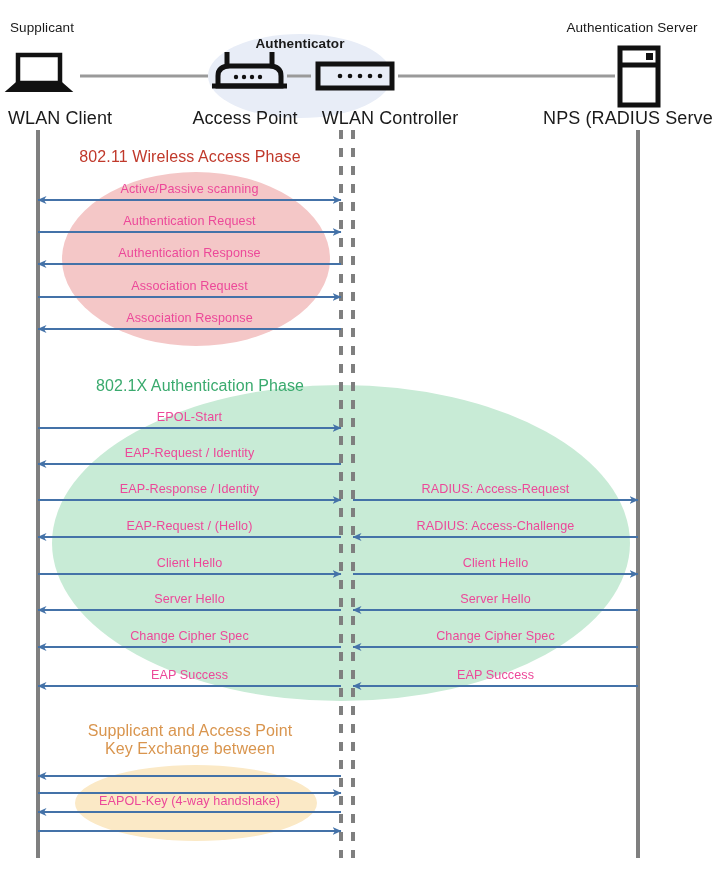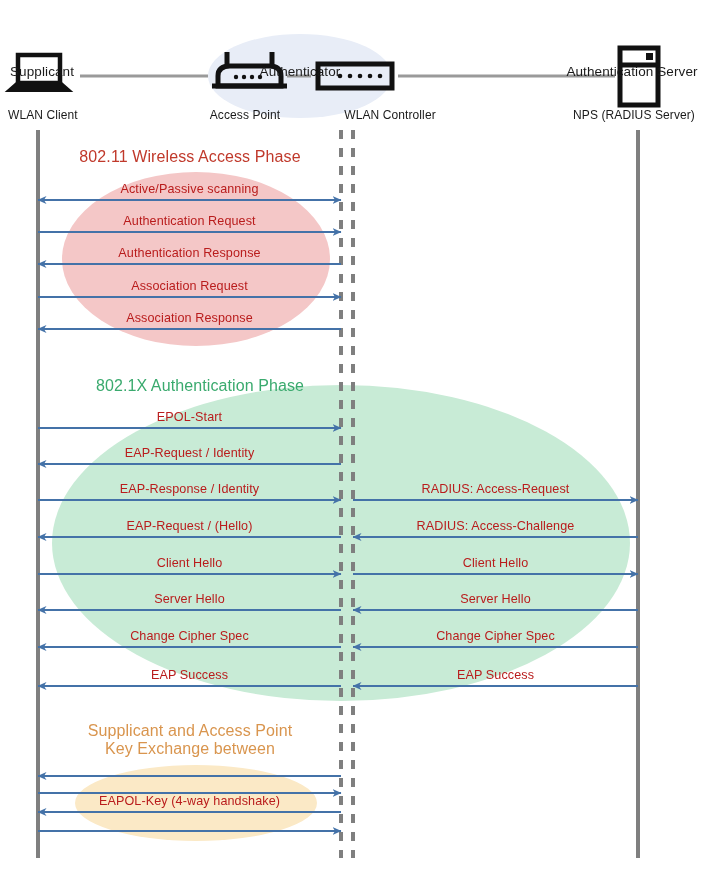--- a/index.html
+++ b/index.html
@@ -26,45 +26,44 @@
     width: 713px;
     height: 875px;
   }
   .node-title {
     position: absolute;
     font-size: 13.5px;
     color: #1a1a1a;
     white-space: nowrap;
     text-align: center;
     letter-spacing: 0.1px;
-    margin-top: 44px;
   }
   .node-caption {
     position: absolute;
-    font-size: 12px;
+    font-size: 18px;
     color: #1a1a1a;
     white-space: nowrap;
     text-align: center;
     letter-spacing: 0.1px;
   }
   .phase-label {
     position: absolute;
     font-size: 16px;
     white-space: nowrap;
     text-align: center;
     font-weight: 400;
     letter-spacing: 0.1px;
   }
   .phase-label.two-line {
     line-height: 18px;
   }
   .msg-label {
     position: absolute;
     font-size: 12.6px;
-    color: #b91c1c;
+    color: #ec4899;
     white-space: nowrap;
     text-align: center;
     letter-spacing: 0.1px;
   }
   .centered {
     transform: translateX(-50%);
   }
 </style>
 </head>
 <body>
@@ -154,21 +153,21 @@
         <line x1="353" x2="638" y1="500" y2="500" stroke="#4472a8" stroke-width="1.8" marker-end="url(#arrow-right)"></line>
         <line x1="353" x2="638" y1="537" y2="537" stroke="#4472a8" stroke-width="1.8" marker-start="url(#arrow-left)"></line>
         <line x1="353" x2="638" y1="574" y2="574" stroke="#4472a8" stroke-width="1.8" marker-end="url(#arrow-right)"></line>
         <line x1="353" x2="638" y1="610" y2="610" stroke="#4472a8" stroke-width="1.8" marker-start="url(#arrow-left)"></line>
         <line x1="353" x2="638" y1="647" y2="647" stroke="#4472a8" stroke-width="1.8" marker-start="url(#arrow-left)"></line>
         <line x1="353" x2="638" y1="686" y2="686" stroke="#4472a8" stroke-width="1.8" marker-start="url(#arrow-left)"></line>
       </g>
   </svg>
 
   <div class="node-title" style="left:10px; top:20px;">Supplicant</div>
-  <div class="node-title centered" style="left:300px; top:20px;">Authenticator</div>
+  <div class="node-title centered" style="left:300px; top:36px;font-weight:bold;">Authenticator</div>
   <div class="node-title centered" style="left:632px; top:20px;">Authentication Server</div>
 
   <div class="node-caption" style="left:8px; top:108px;">WLAN Client</div>
   <div class="node-caption centered" style="left:245px; top:108px;">Access Point</div>
   <div class="node-caption centered" style="left:360px; top:108px;margin-left:30px;">WLAN Controller</div>
   <div class="node-caption centered" style="left:634px; top:108px;">NPS (RADIUS Server)</div>
 
   <div class="phase-label centered" style="left:190px; top:148px; color:#c0392b;">802.11 Wireless Access Phase</div>
   <div class="phase-label centered" style="left:200px; top:377px; color:#3aaa6e;">802.1X Authentication Phase</div>
   <div class="phase-label centered two-line" style="left:190px; top:722px; color:#d9954e;">

